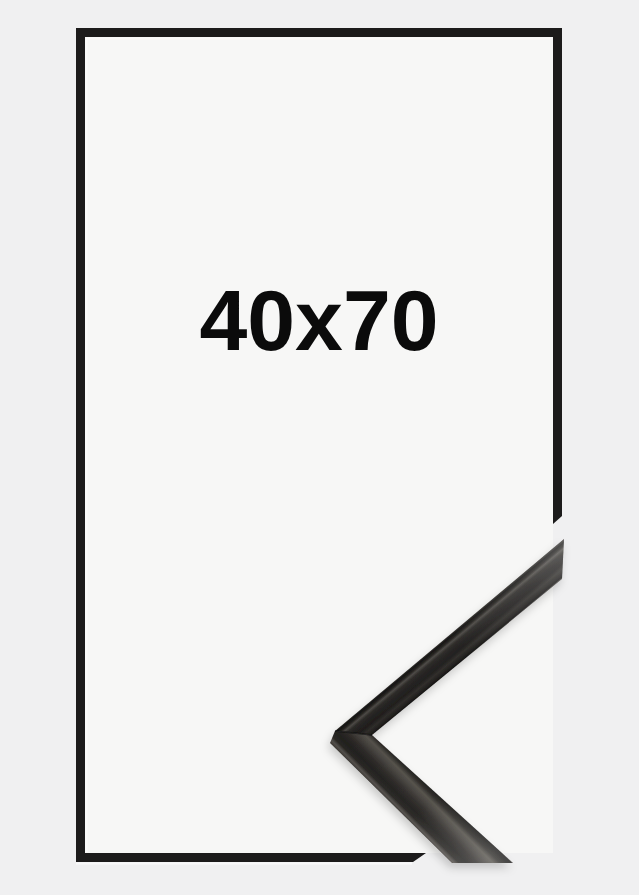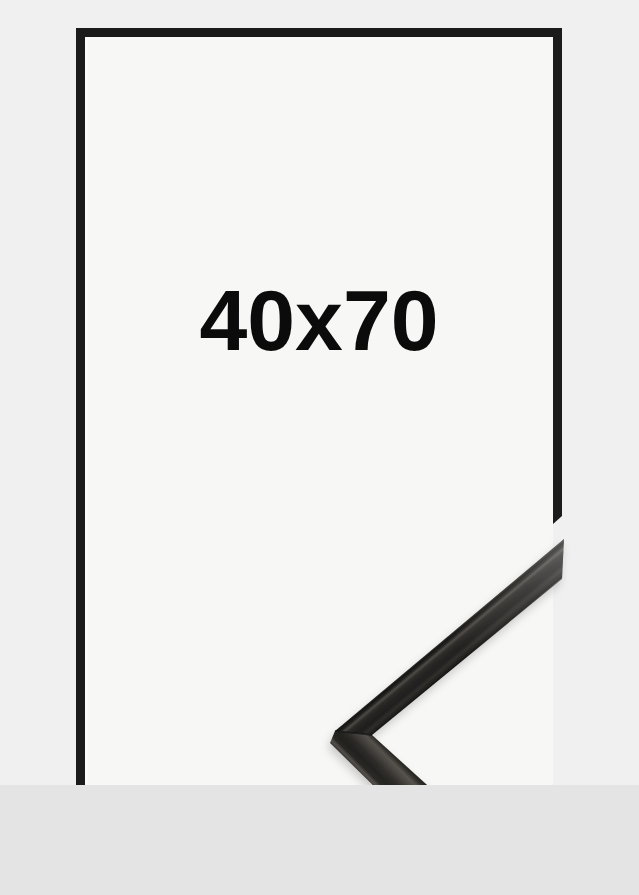--- a/index.html
+++ b/index.html
@@ -1,20 +1,20 @@
 <!DOCTYPE html>
 <html><head>
 <meta charset="utf-8">
 <style>
   html, body { margin: 0; padding: 0; }
   body { background: #e4e4e4; }
   .stage {
     position: relative;
     width: 639px;
-    height: 785px;
+    height: 895px;
     overflow: hidden;
     background: #f0f0f1;
     font-family: "Liberation Sans", sans-serif;
   }
   .stage svg { position: absolute; left: 0; top: 0; }
   .size-label {
     position: absolute;
     left: 76px;
     top: 277px;
     width: 486px;

